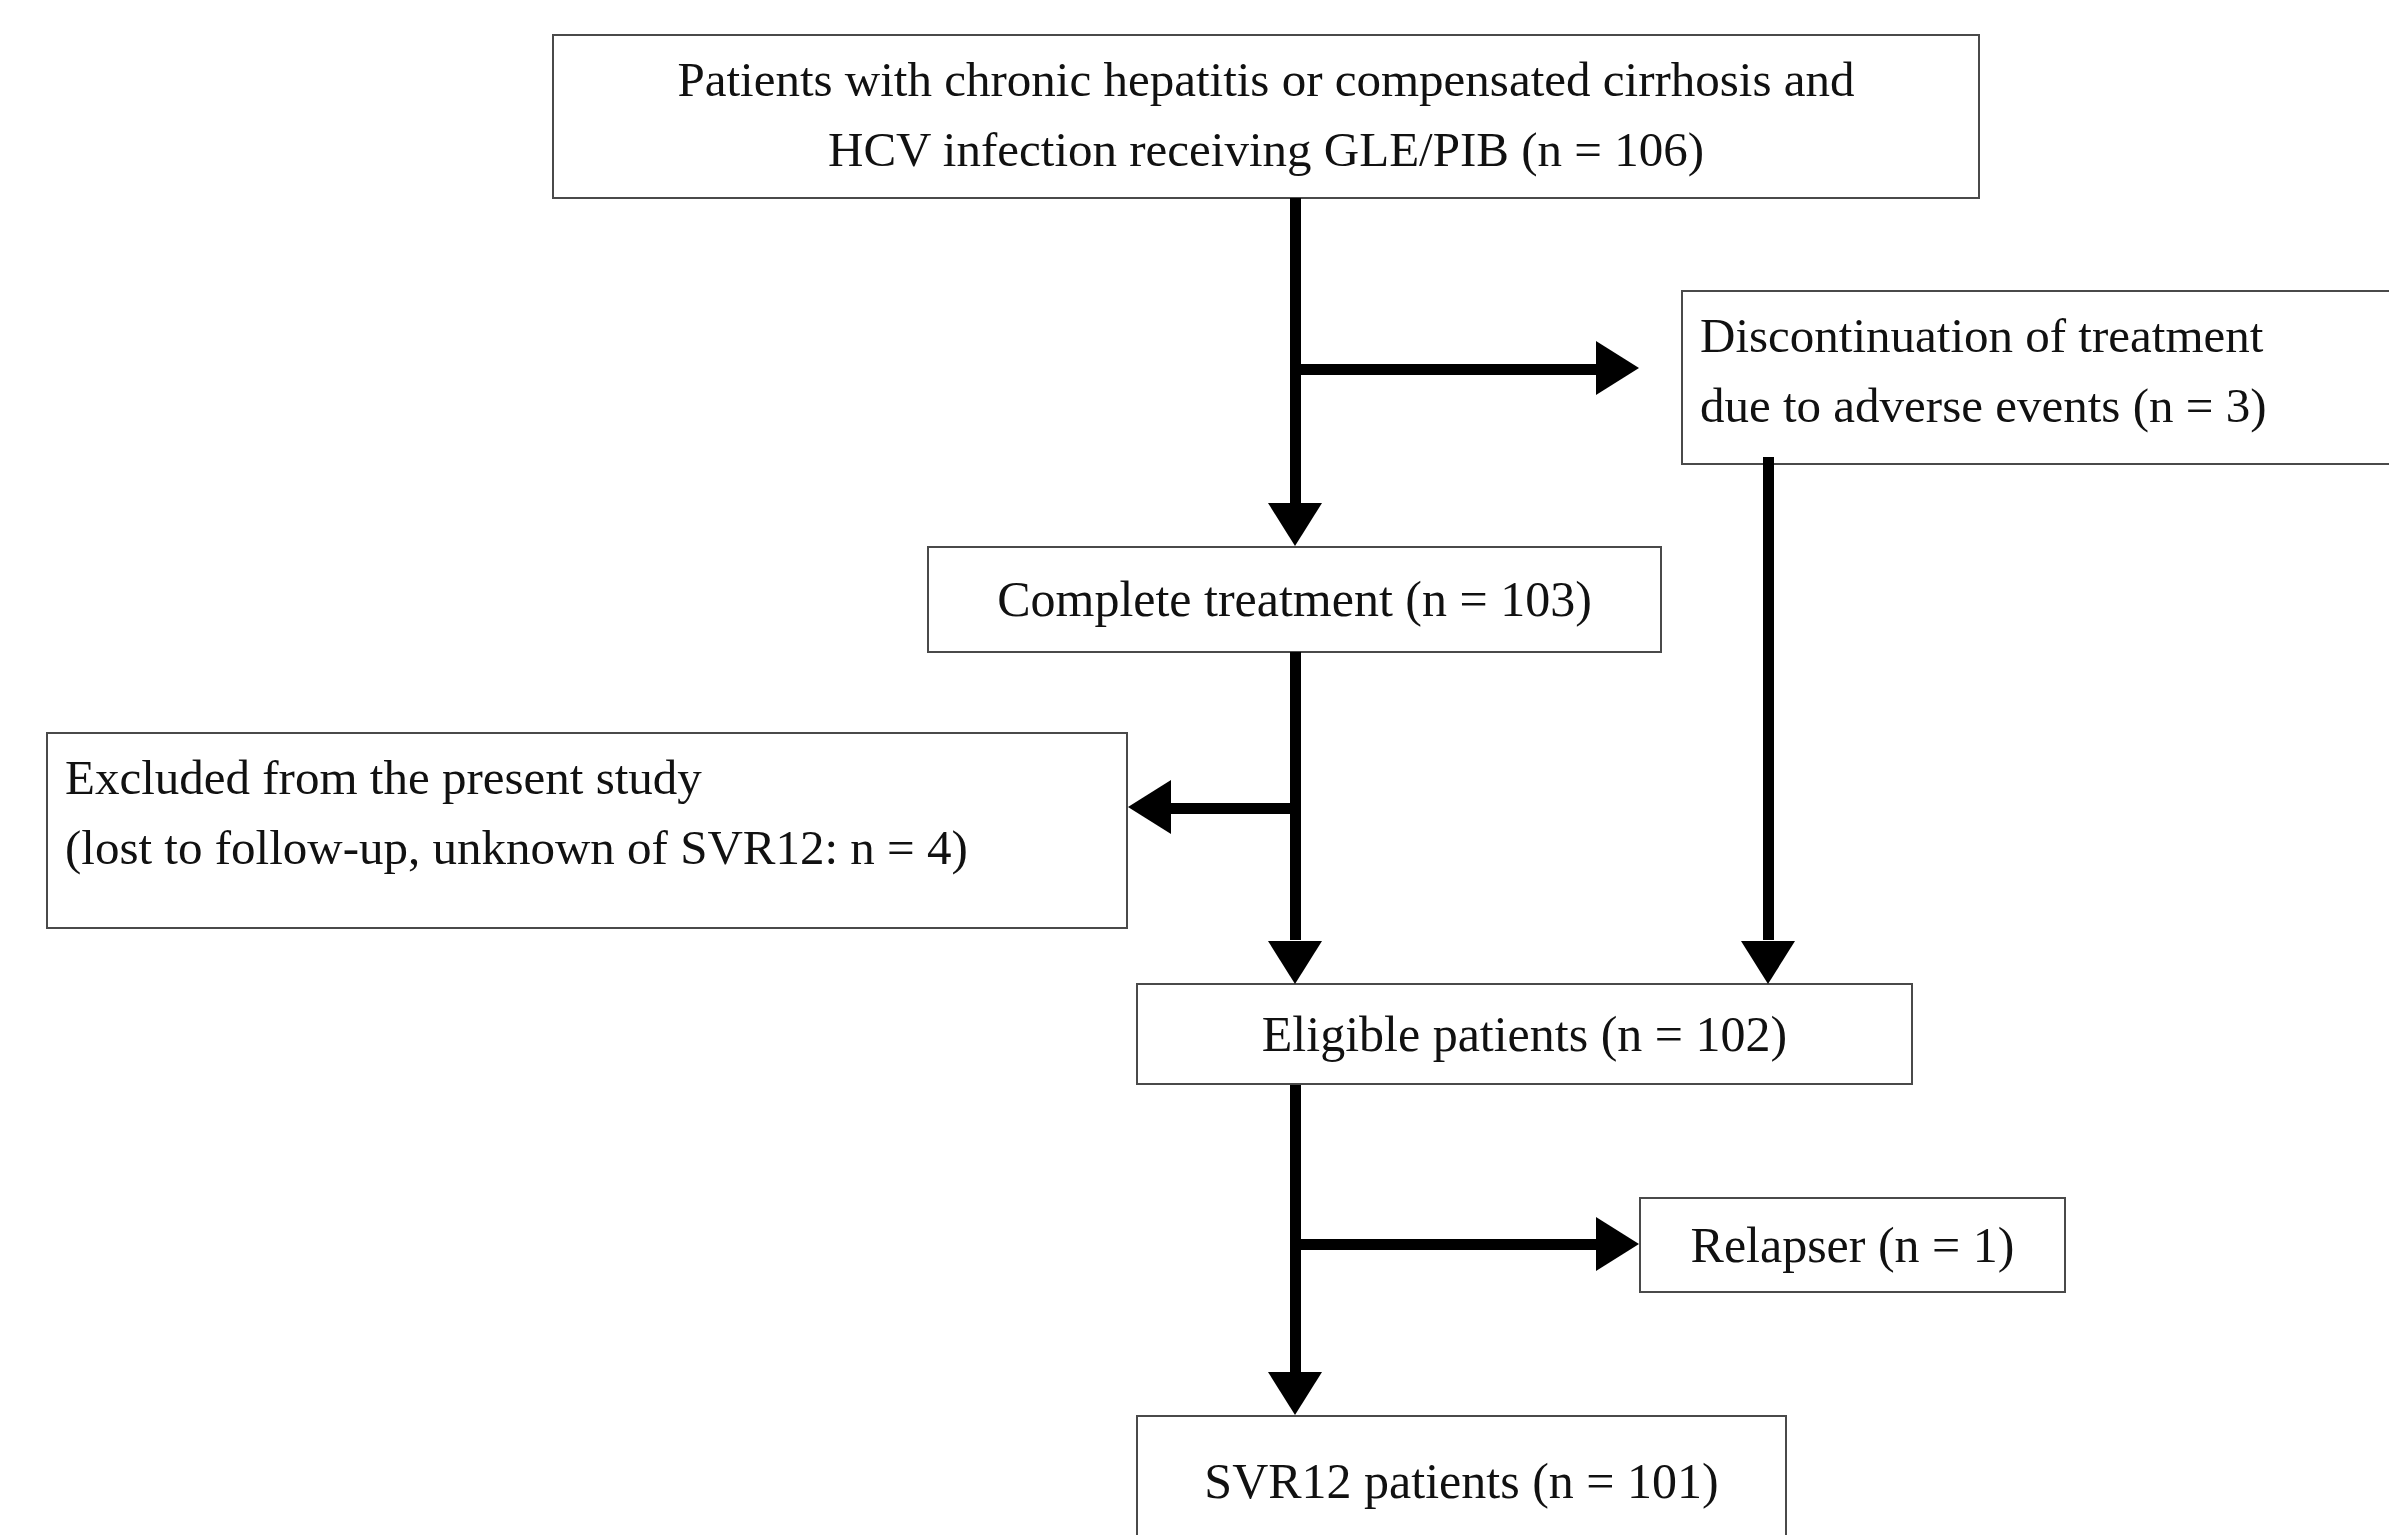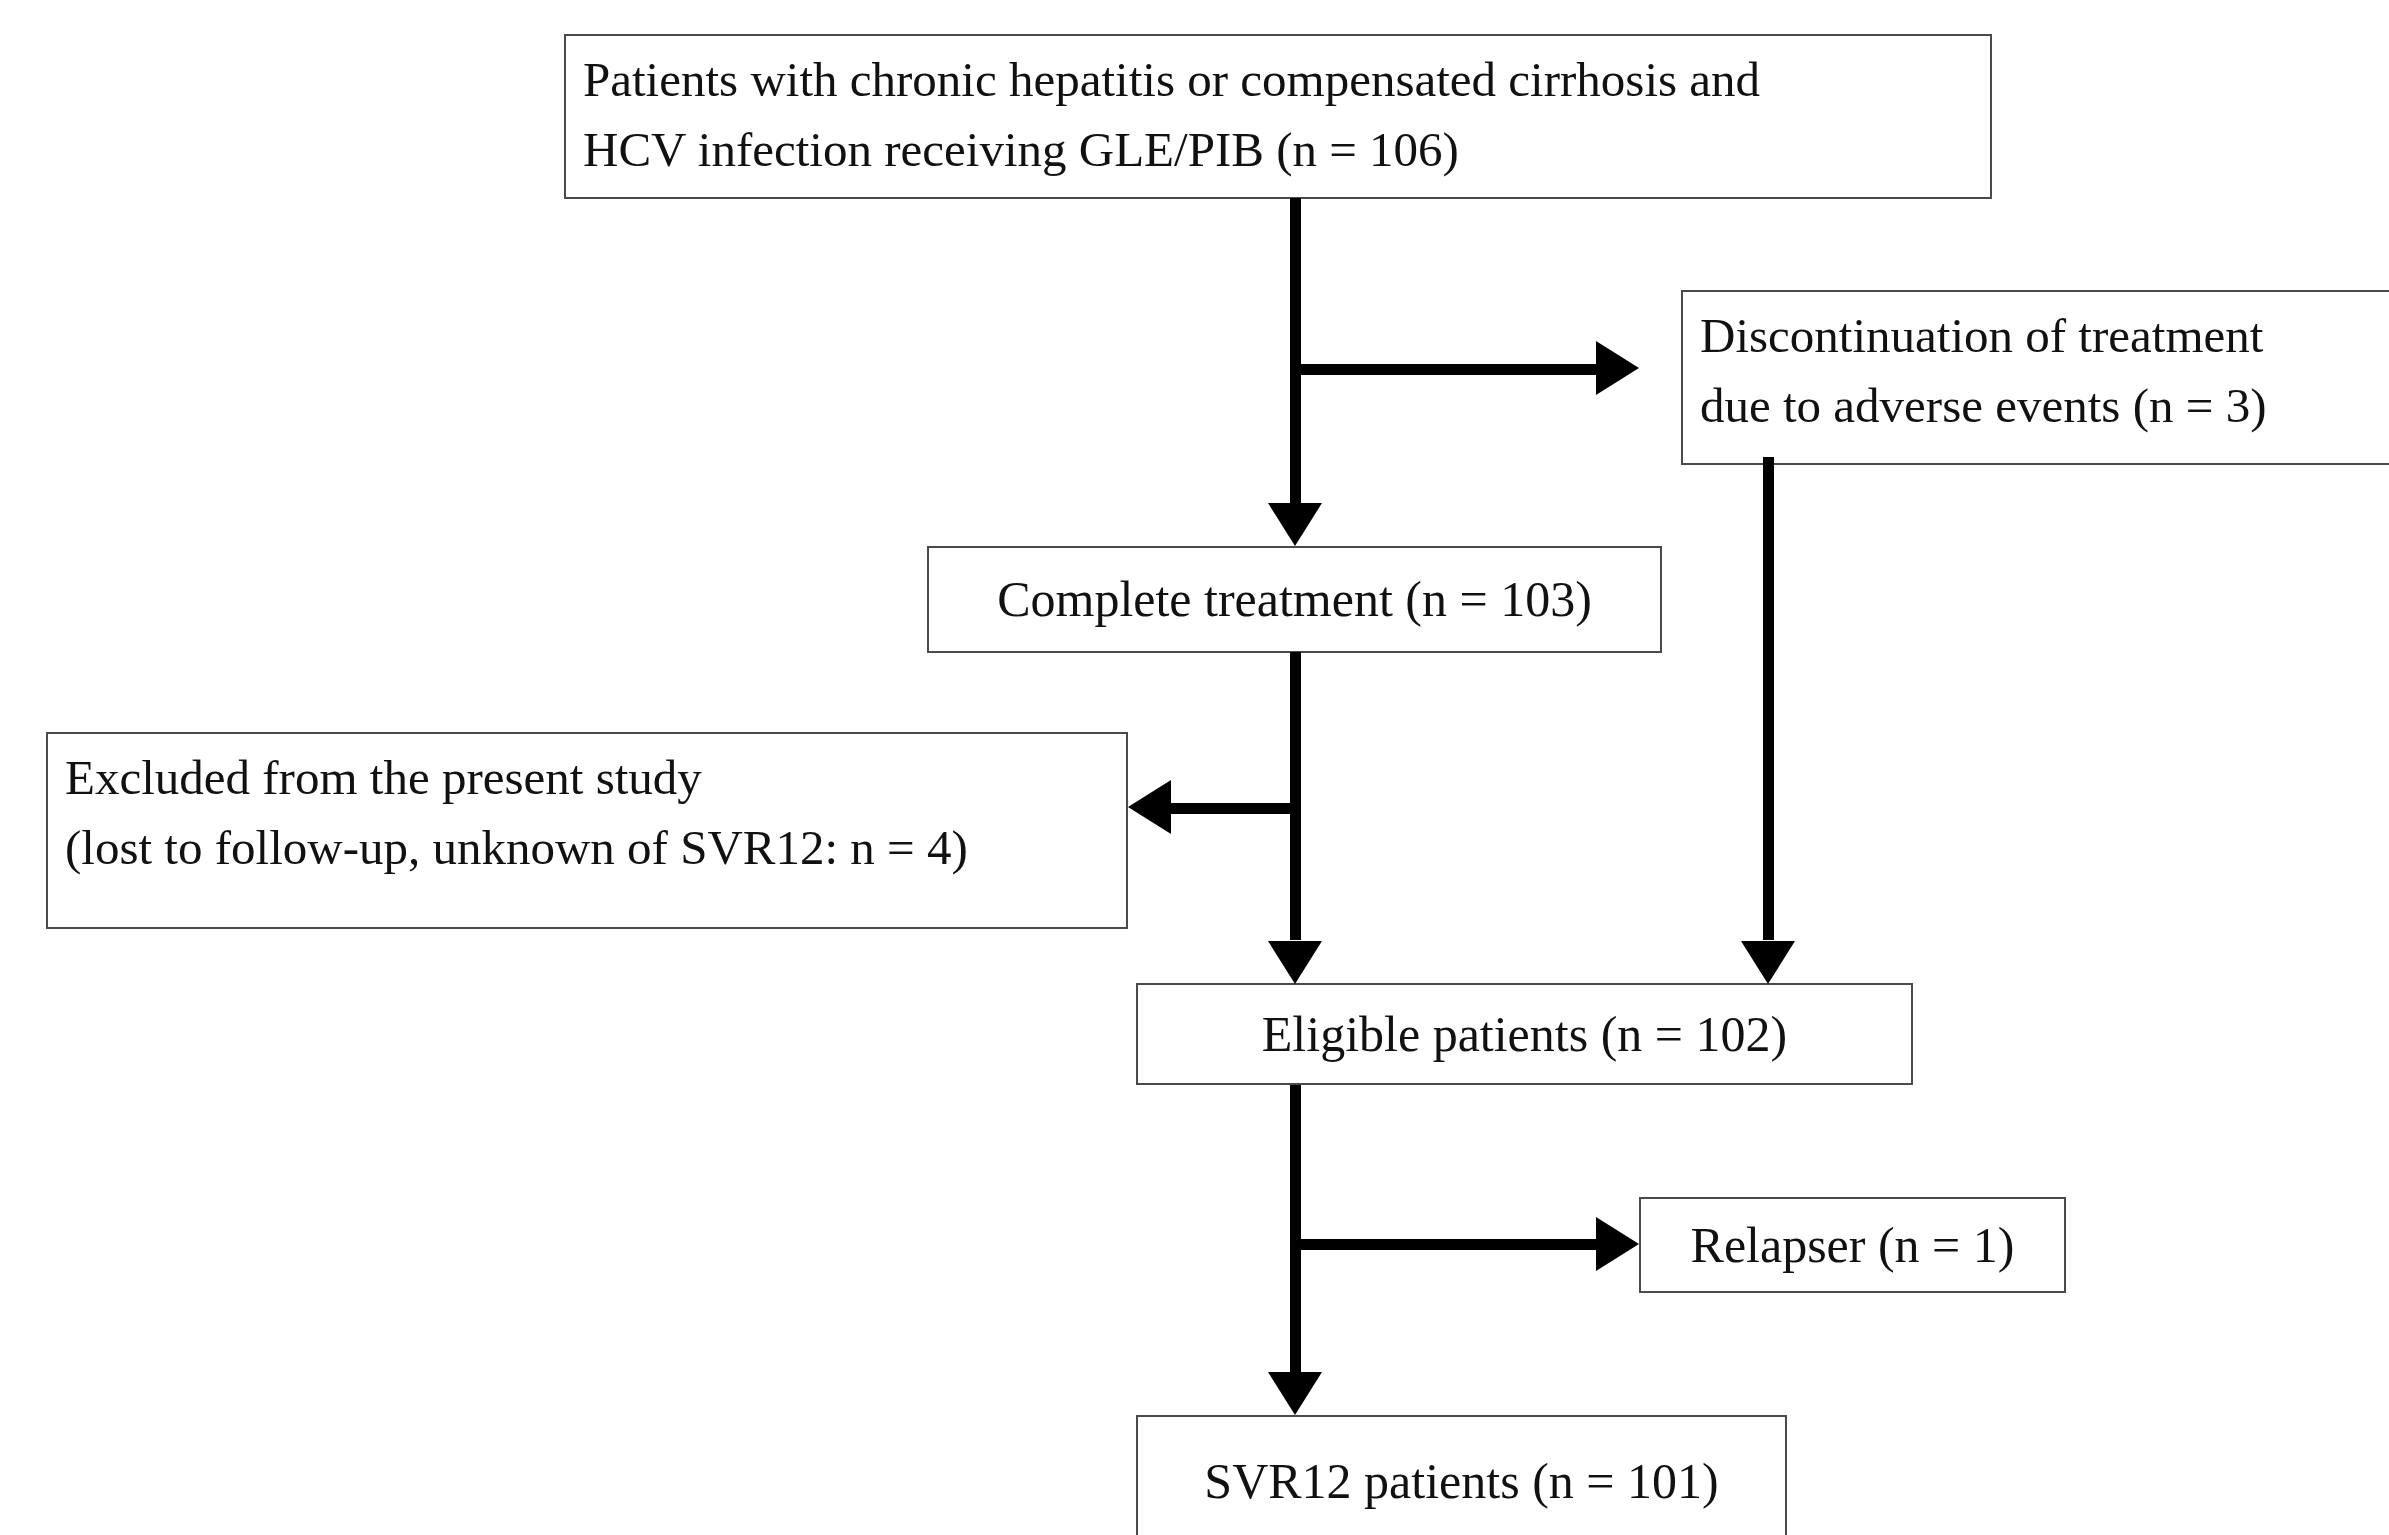--- a/index.html
+++ b/index.html
@@ -32,21 +32,21 @@
   }
   .node.singleline {
     display: flex;
     align-items: center;
     justify-content: center;
     font-size: 50px;
     text-align: center;
   }
   .node .line { white-space: nowrap; }
 
-  #box-enrolled     { left: 564px;  top: 34px;   width: 1428px; height: 165px; }
+  #box-enrolled     { left: 552px;  top: 34px;   width: 1428px; height: 165px; text-align: center; }
   #box-discontinued { left: 1681px; top: 282px;  width: 733px;  height: 175px; margin-top: 8px; }
   #box-completed    { left: 927px; top: 546px;  width: 735px;  height: 107px; }
   #box-excluded     { left: 46px;   top: 732px;  width: 1082px; height: 197px; }
   #box-eligible     { left: 1136px; top: 983px; width: 777px;  height: 102px; }
   #box-relapser     { left: 1639px; top: 1197px; width: 427px;  height: 96px; }
   #box-svr12        { left: 1136px; top: 1415px; width: 651px;  height: 132px; }
 
   
   .line-seg {
     position: absolute;

